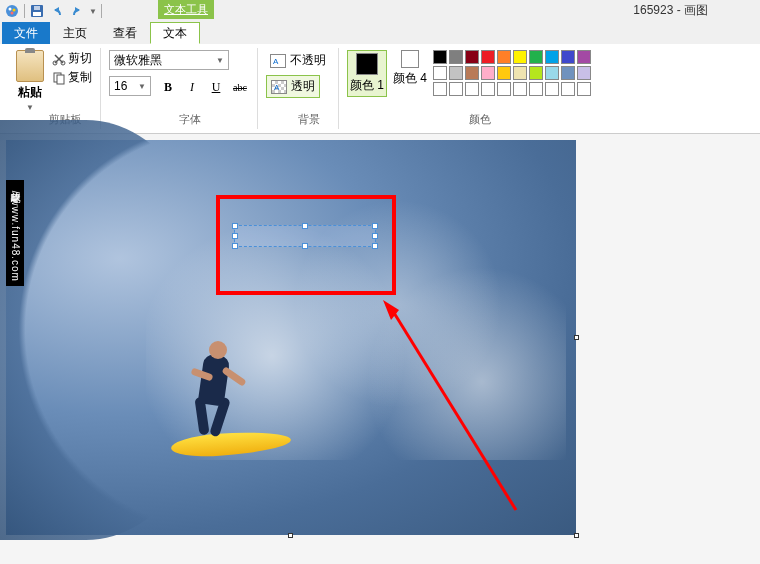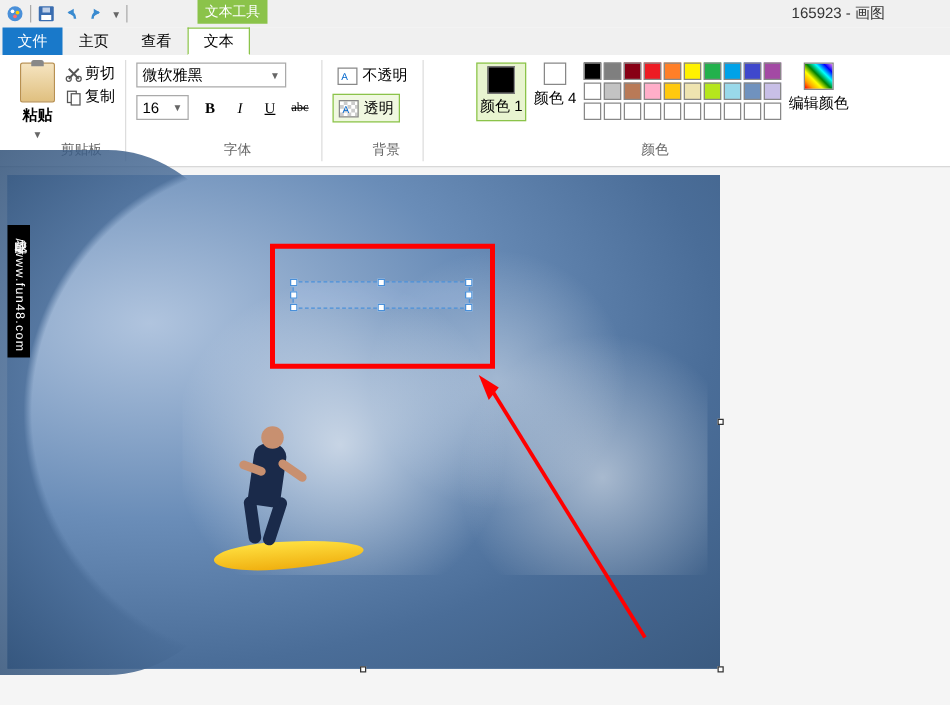--- a/index.html
+++ b/index.html
@@ -5,44 +5,44 @@
   * { box-sizing: border-box; margin: 0; padding: 0; }
   body { font-family: "Microsoft YaHei", sans-serif; font-size: 12px; background: #fff; width: 760px; height: 564px; overflow: hidden; position: relative; }
   .qat { height: 22px; background: #f0f0f0; display: flex; align-items: center; padding: 0 4px; gap: 4px; }
   .qat-icon { width: 16px; height: 16px; display: flex; align-items: center; justify-content: center; }
   .qat-sep { width: 1px; height: 14px; background: #aaa; }
   .title-area { position: absolute; top: 2px; right: 52px; font-size: 12px; color: #333; }
   .tabs { height: 22px; display: flex; align-items: flex-start; background: #f0f0f0; padding-left: 2px; }
   .file-tab { background: #1979ca; color: #fff; padding: 4px 12px; height: 22px; display: flex; align-items: center; }
   .tab { padding: 4px 12px; height: 22px; display: flex; align-items: center; border: 1px solid transparent; }
   .tab.active { background: #fff; border: 1px solid #8bc34a; border-bottom: 1px solid #fff; }
-  .context-tab-label { position: absolute; top: 0; left: 158px; background: #8bc34a; color: #fff; padding: 2px 6px; font-size: 11px; }
+  .context-tab-label { position: absolute; top: 0; left: 158px; background: #8bc34a; color: #fff; padding: 2px 6px; font-size: 11px; text-decoration: underline; }
   .ribbon { height: 90px; border-bottom: 1px solid #ccc; display: flex; padding: 4px 8px; gap: 0; background: #fff; }
   .group { display: flex; flex-direction: column; align-items: center; padding: 0 8px; border-right: 1px solid #ddd; }
   .group:last-child { border-right: none; }
   .group-content { flex: 1; display: flex; align-items: flex-start; gap: 4px; padding-top: 2px; }
   .group-label { font-size: 11px; color: #666; padding-bottom: 2px; margin-left: 22px; }
   .paste-btn { display: flex; flex-direction: column; align-items: center; gap: 2px; font-weight: bold; }
   .clipboard-icon { width: 28px; height: 32px; border: 1px solid #b89050; background: linear-gradient(#f5e4c0, #e0c080); border-radius: 2px; position: relative; }
   .clipboard-icon::before { content: ""; position: absolute; top: -3px; left: 8px; width: 10px; height: 5px; background: #888; border-radius: 2px 2px 0 0; }
   .mini-btns { display: flex; flex-direction: column; gap: 2px; margin-left: 4px; }
   .mini-btn { display: flex; align-items: center; gap: 2px; }
   .mini-icon { width: 14px; height: 14px; }
-  .font-group .row { display: flex; align-items: center; gap: 4px; }
+  .font-group .row { display: flex; align-items: flex-end; gap: 4px; }
   .font-name { border: 1px solid #aaa; padding: 2px 4px; width: 120px; background: #fff; height: 20px; display: flex; align-items: center; justify-content: space-between; }
   .font-size { border: 1px solid #aaa; padding: 2px 4px; width: 42px; background: #fff; height: 20px; display: flex; align-items: center; justify-content: space-between; }
   .style-btns { display: flex; gap: 6px; margin-left: 4px; align-items: center; }
   .style-btn { width: 18px; height: 18px; display: flex; align-items: center; justify-content: center; font-family: "Times New Roman", serif; }
   .bg-group .bg-content { display: flex; flex-direction: column; gap: 4px; }
   .bg-opt { display: flex; align-items: center; gap: 4px; padding: 2px 4px; }
   .bg-opt.selected { border: 1px solid #8bc34a; background: #f0f8e0; }
   .bg-icon { width: 16px; height: 14px; border: 1px solid #888; position: relative; }
   .color-group { display: flex; align-items: flex-start; gap: 6px; }
   .color-slot { display: flex; flex-direction: column; align-items: center; gap: 2px; }
-  .color-slot-1 { border: 1px solid #8bc34a; padding: 2px; background: #e8f4d0; margin-left: 34px; }
+  .color-slot-1 { border: 1px solid #8bc34a; padding: 2px; background: #e8f4d0; }
   .color-swatch-big { width: 22px; height: 22px; border: 1px solid #888; }
   .color-swatch-med { width: 18px; height: 18px; border: 1px solid #888; }
   .palette { display: flex; flex-direction: column; gap: 2px; }
   .palette-row { display: flex; gap: 2px; }
   .swatch { width: 14px; height: 14px; border: 1px solid #888; }
   .edit-colors { display: flex; flex-direction: column; align-items: center; gap: 2px; }
   .rainbow { width: 24px; height: 22px; background: linear-gradient(45deg, red, orange, yellow, green, cyan, blue, violet); border: 1px solid #888; }
   .canvas-wrap { padding: 6px; background: #f5f5f5; display: flex; justify-content: flex-start; height: calc(564px - 134px); }
   .canvas { width: 570px; height: 395px; position: relative; background: #6a8db8; }
   .watermark { position: absolute; left: 0; top: 40px; writing-mode: vertical-rl; background: #000; color: #fff; font-size: 10px; padding: 4px 2px; letter-spacing: 1px; }
@@ -223,24 +223,20 @@
             <div class="swatch" style="background: rgb(255, 255, 255);"></div>
             <div class="swatch" style="background: rgb(255, 255, 255);"></div>
             <div class="swatch" style="background: rgb(255, 255, 255);"></div>
             <div class="swatch" style="background: rgb(255, 255, 255);"></div>
             <div class="swatch" style="background: rgb(255, 255, 255);"></div>
             <div class="swatch" style="background: rgb(255, 255, 255);"></div>
             <div class="swatch" style="background: rgb(255, 255, 255);"></div>
             <div class="swatch" style="background: rgb(255, 255, 255);"></div>
           </div>
         </div>
-      <div class="edit-colors">
-        <div class="rainbow"></div>
-        <span>编辑颜色</span>
-      </div>
     </div>
     <div class="group-label">颜色</div>
   </div>
 </div>
 
 <div class="canvas-wrap">
   <div class="canvas">
     <div class="ocean"></div>
     <div class="wave"></div>
     <div class="spray"></div>

